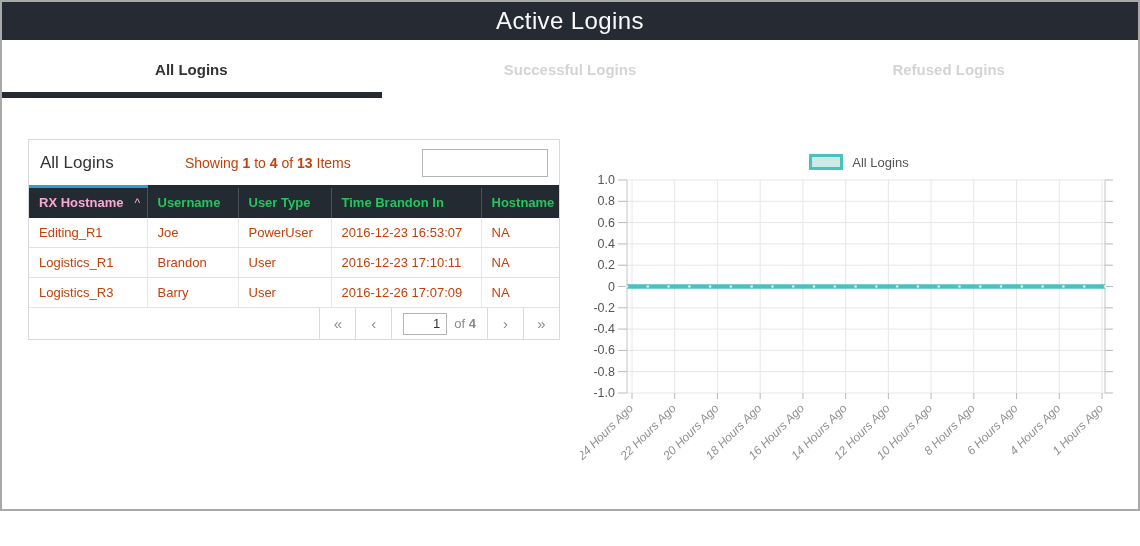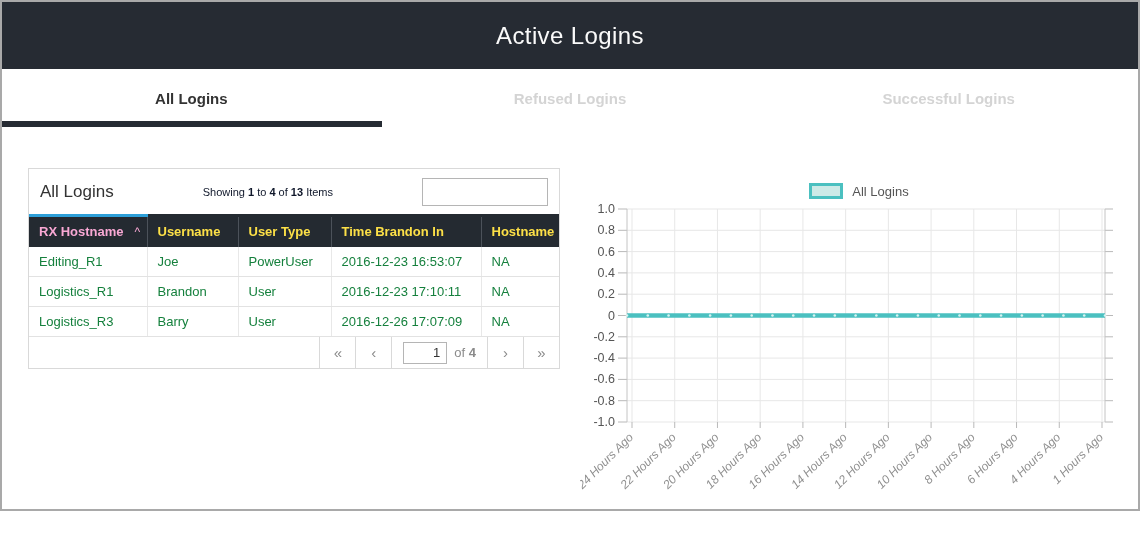--- a/index.html
+++ b/index.html
@@ -11,21 +11,21 @@
   }
   .app-frame {
     position: absolute; left: 0; top: 0;
     width: 1140px; height: 511px;
     border: 2px solid #a9a9a9;
     background: #fff;
     overflow: hidden;
   }
   
   .topbar {
-    height: 67px; background: #262b33;
+    height: 38px; background: #262b33;
     display: flex; align-items: center; justify-content: center;
   }
   .app-title {
     color: #fafafa; font-size: 24px; font-weight: 400; letter-spacing: .4px;
   }
   
   .tabs { position: relative; height: 58px; display: flex; background: #fff; }
   .tab {
     flex: 1; display: flex; align-items: center; justify-content: center;
     font-size: 15px; font-weight: 700; color: #d4d4d4; cursor: pointer;
@@ -40,39 +40,39 @@
 
   
   .table-panel {
     position: absolute; left: 26px; top: 41px; width: 532px;
     border: 1px solid #d9d9d9; background: #fff;
   }
   .panel-header {
     display: flex; align-items: center; padding: 8px 11px; height: 45px;
   }
   .panel-title { font-size: 17px; color: #333; white-space: nowrap; }
-  .showing { flex: 1; text-align: center; font-size: 11px; color: #0f172a; }
+  .showing { flex: 1; text-align: center; font-size: 14px; color: #c2410c; }
   .showing b { font-weight: 700; }
   .search-input {
     width: 126px; height: 28px; border: 1px solid #b5b5b5;
     outline: none; padding: 0 6px; font-size: 13px;
     font-family: "Liberation Sans", sans-serif;
   }
   table.logins { border-collapse: collapse; table-layout: fixed; width: 100%; }
   th {
-    background: #242a31; color: #fde047; font-size: 13px; font-weight: 700;
+    background: #242a31; color: #22c55e; font-size: 13px; font-weight: 700;
     text-align: left; padding: 7px 10px 8px 10px;
     border-right: 1px solid #4c525a; border-top: 3px solid #242a31;
     cursor: pointer; white-space: nowrap; overflow: hidden;
   }
   th:last-child { border-right: none; }
   th.sorted { color: #f9a8d4; border-top: 3px solid #2d9fd8; }
   th .sort-caret { margin-left: 11px; font-size: 12px; font-weight: 400; }
   td {
-    font-size: 13px; color: #15803d; padding: 7px 10px;
+    font-size: 13px; color: #c2410c; padding: 7px 10px;
     border-bottom: 1px solid #e2e2e2; border-right: 1px solid #e8e8e8;
     background: #fff; white-space: nowrap; overflow: hidden;
   }
   td:last-child { border-right: none; }
   .panel-footer { display: flex; justify-content: flex-end; height: 31px; }
   .pager { display: flex; height: 100%; }
   .pager > div {
     display: flex; align-items: center; justify-content: center;
     border-left: 1px solid #d9d9d9; color: #8b8b8b;
   }
@@ -102,24 +102,24 @@
 
   <div class="topbar">
     <div class="app-title">Active Logins</div>
   </div>
 
   <div class="tabs">
     <div class="tab active">
       <span>All Logins</span>
     </div>
     <div class="tab">
+      <span>Successful Logins</span>
+    </div>
+    <div class="tab">
       <span>Refused Logins</span>
-    </div>
-    <div class="tab">
-      <span>Successful Logins</span>
     </div>
     <div class="tab-underline"></div>
   </div>
 
   <div class="content">
 
     <div class="table-panel">
       <div class="panel-header">
         <div class="panel-title">All Logins</div>
         <div class="showing">

